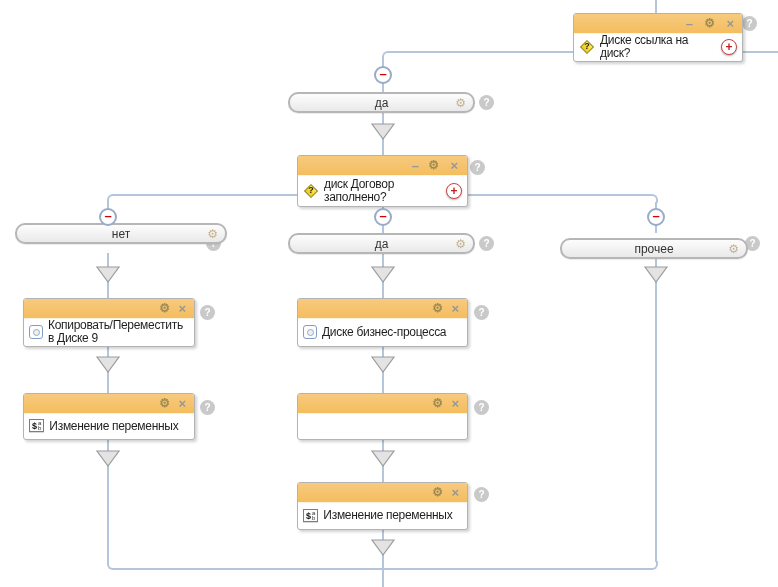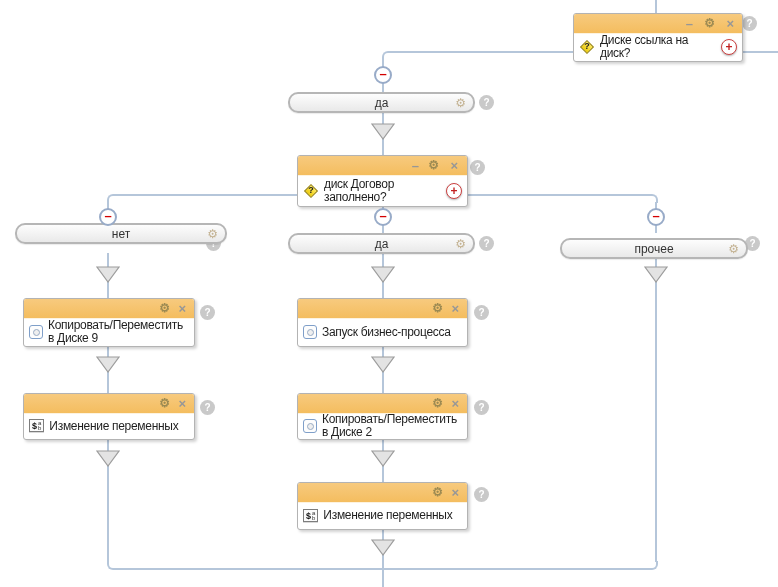--- a/index.html
+++ b/index.html
@@ -215,35 +215,29 @@
 
   <div class="block" style="left:297px;top:298px;width:171px;height:49px">
     <div class="bhead">
       <span class="hic gear" style="right:24px">⚙</span>
       <span class="hic" style="right:8px">×</span>
     </div>
     <div class="bbody">
       <span class="diskicon">
           <i></i>
         </span>
-      <span class="btext">Запуск бизнес-процесса</span>
+      <span class="btext">Диске бизнес-процесса</span>
     </div>
   </div>
   <span class="helpc" style="left:474px;top:305px">?</span>
 
   <div class="block" style="left:297px;top:393px;width:171px;height:47px">
     <div class="bhead">
       <span class="hic gear" style="right:24px">⚙</span>
       <span class="hic" style="right:8px">×</span>
-    </div>
-    <div class="bbody">
-      <span class="diskicon">
-          <i></i>
-        </span>
-      <span class="btext">Копировать/Переместить в Диске 2</span>
     </div>
   </div>
   <span class="helpc" style="left:474px;top:400px">?</span>
 
   <div class="block" style="left:297px;top:482px;width:171px;height:48px">
     <div class="bhead">
       <span class="hic gear" style="right:24px">⚙</span>
       <span class="hic" style="right:8px">×</span>
     </div>
     <div class="bbody">

